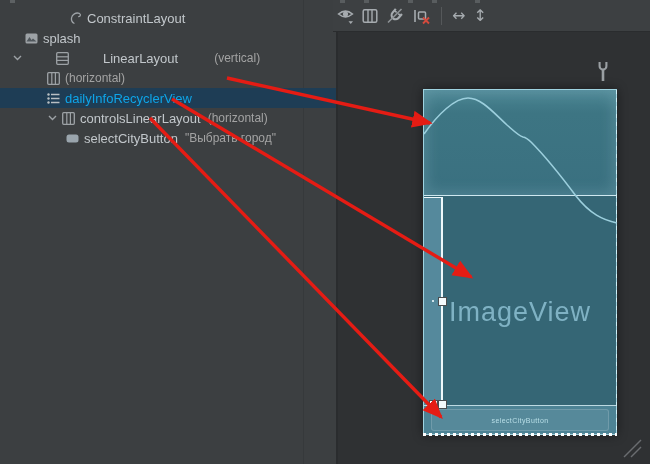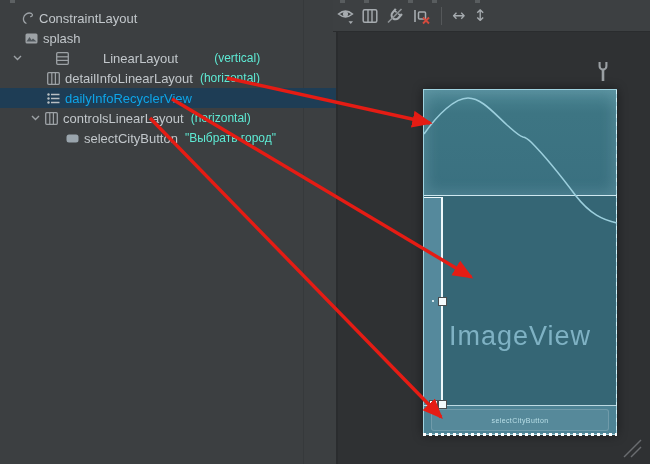--- a/index.html
+++ b/index.html
@@ -29,29 +29,29 @@
   .tree-row.selected { background:#1e3d55; color:#0ea5e9; }
   .tree-row .chev {
     width:18px; display:inline-flex; justify-content:center; align-items:center;
     flex:0 0 18px; color:#9da2a6;
   }
   .tree-row .ticon {
     width:14px; height:14px; flex:0 0 14px; margin-right:5px;
     display:inline-flex; align-items:center; justify-content:center;
   }
   .tree-row .lbl { margin-right:7px; }
-  .tree-row .ann { font-size:12px; color:#5eead4; }
+  .tree-row .ann { font-size:12px; color:#a3a3a3; }
   .tree-row.selected .ann { color:#9aa4ab; }
 
   
-  .ind-0 { padding-left:20px; }
+  .ind-0 { padding-left:20px;margin-left:48px; }
   .ind-1 { padding-left:24px; }
   .ind-1c { padding-left:8px;gap:29px; }
   .ind-2 { padding-left:46px; }
-  .ind-2c { padding-left:26px; }
+  .ind-2c { padding-left:43px; }
   .ind-3 { padding-left:65px; }
 
   
   .dtoolbar {
     position:absolute; left:333px; top:0; width:317px; height:32px;
     background:#3d4042; border-bottom:1px solid #2a2c2e;
     display:flex; align-items:center; padding-left:4px; gap:8px;
   }
   .tb-icon { display:inline-flex; align-items:center; justify-content:center; height:20px; }
   .tb-sep { width:1px; height:18px; background:#55585a; margin:0 2px; }
@@ -73,21 +73,21 @@
     box-shadow: inset 0 0 14px 3px rgba(190,230,240,0.18);
     border-bottom:1px solid #cfe8f0;
   }
   .curve-svg { position:absolute; left:0; top:0; width:192px; height:140px; overflow:visible; }
   .recycler-strip {
     position:absolute; left:0; top:107px; width:19px; height:208px;
     background:#55899c;
     border-right:2px solid #eef8fb; border-top:1px solid #eef8fb;
   }
   .imageview-label {
-    position:absolute; left:0; top:231px; width:192px; text-align:center;
+    position:absolute; left:0; top:207px; width:192px; text-align:center;
     font-size:27px; font-weight:300; color:#7fb2c4; letter-spacing:1px;
   }
   .controls-bar {
     position:absolute; left:0; top:315px; width:192px; height:29px;
     background:#4d8395; border-top:1px solid #bcd9e2;
     display:flex; align-items:center; justify-content:center;
   }
   .select-city-btn {
     width:178px; height:22px; border-radius:3px;
     background:rgba(255,255,255,0.05); border:1px solid rgba(255,255,255,0.16);
@@ -161,21 +161,20 @@
     </div>
 
     <div class="tree-row ind-2">
       <span class="ticon">
         <svg width="13" height="13" viewBox="0 0 13 13">
             <rect x="0.7" y="0.7" width="11.6" height="11.6" rx="1" fill="none" stroke="#9da2a6" stroke-width="1.3"></rect>
             <line x1="4.8" y1="1" x2="4.8" y2="12" stroke="#9da2a6" stroke-width="1.2"></line>
             <line x1="8.4" y1="1" x2="8.4" y2="12" stroke="#9da2a6" stroke-width="1.2"></line>
           </svg>
       </span>
-      <span class="lbl">detailInfoLinearLayout</span>
       <span class="ann">(horizontal)</span>
     </div>
 
     <div class="tree-row ind-2 selected">
       <span class="ticon">
         <svg width="13" height="11" viewBox="0 0 13 11">
             <circle cx="1.5" cy="1.5" r="1.2" fill="#b9bfc3"></circle>
             <circle cx="1.5" cy="5.5" r="1.2" fill="#b9bfc3"></circle>
             <circle cx="1.5" cy="9.5" r="1.2" fill="#b9bfc3"></circle>
             <line x1="4" y1="1.5" x2="12.5" y2="1.5" stroke="#b9bfc3" stroke-width="1.5"></line>

